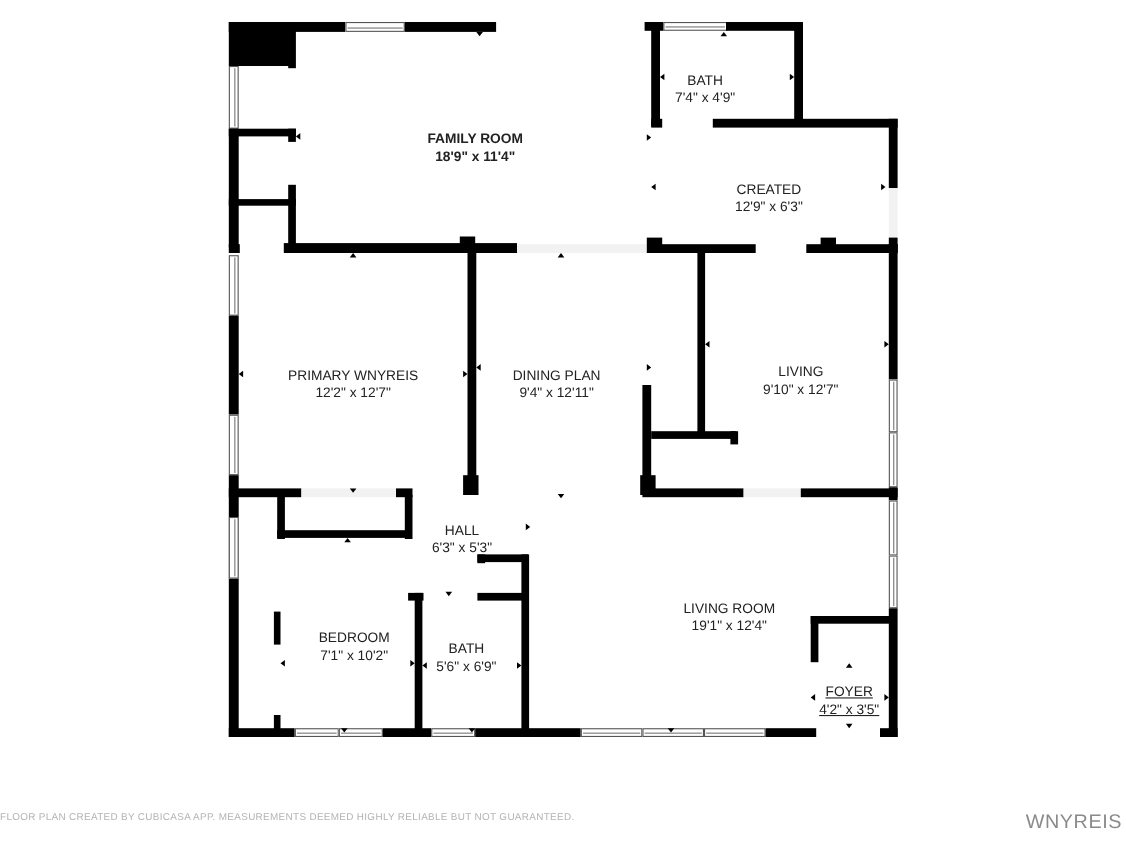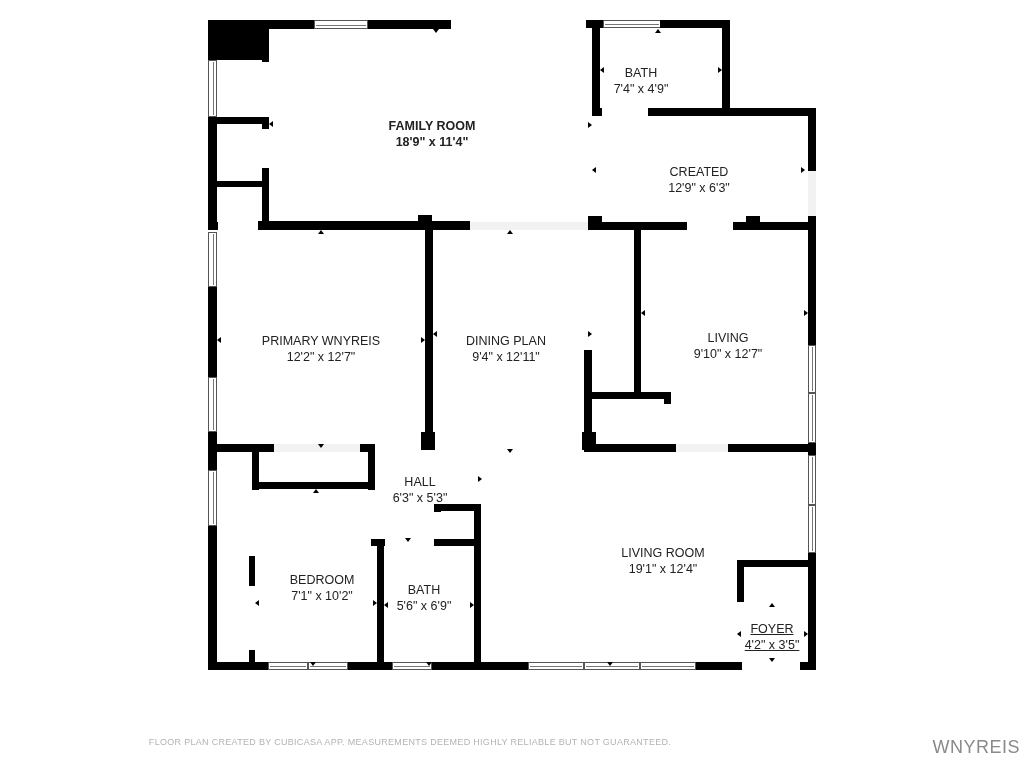--- a/index.html
+++ b/index.html
@@ -10,21 +10,21 @@
   .win.h::after { content:""; position:absolute; left:1px; right:1px; top:50%; height:0; border-top:1px solid #777; }
   .win.v::after { content:""; position:absolute; top:1px; bottom:1px; left:50%; width:0; border-left:1px solid #777; }
   .open { position:absolute; background:#f2f2f2; }
   .room-label { position:absolute; text-align:center; color:#222; font-size:12.5px; line-height:16px; transform:translateX(-50%); white-space:nowrap; }
   .room-label .dim { display:block; }
   .tick { position:absolute; width:0; height:0; }
   .t-up { border-left:3px solid transparent; border-right:3px solid transparent; border-bottom:4px solid #000; }
   .t-down { border-left:3px solid transparent; border-right:3px solid transparent; border-top:4px solid #000; }
   .t-left { border-top:3px solid transparent; border-bottom:3px solid transparent; border-right:4px solid #000; }
   .t-right { border-top:3px solid transparent; border-bottom:3px solid transparent; border-left:4px solid #000; }
-  .footer-note { position:absolute; left:0; width:820px; top:737px; text-align:center; font-size:9px; color:#b3b3b3; letter-spacing:0.3px; }
+  .footer-note { position:absolute; left:0; width:820px; top:737px; font-size:9px; color:#b3b3b3; letter-spacing:0.3px; }
   .brand { position:absolute; right:4px; top:737px; font-size:18px; color:#8a8a8a; letter-spacing:0.5px; }
 </style>
 </head>
 <body>
 
 <div class="plan">
 
   <div class="w" style="left:208px;top:20px;width:61px;height:40px;"></div>
 
   <div class="w" style="left:208px;top:20px;width:106px;height:9px;"></div>

